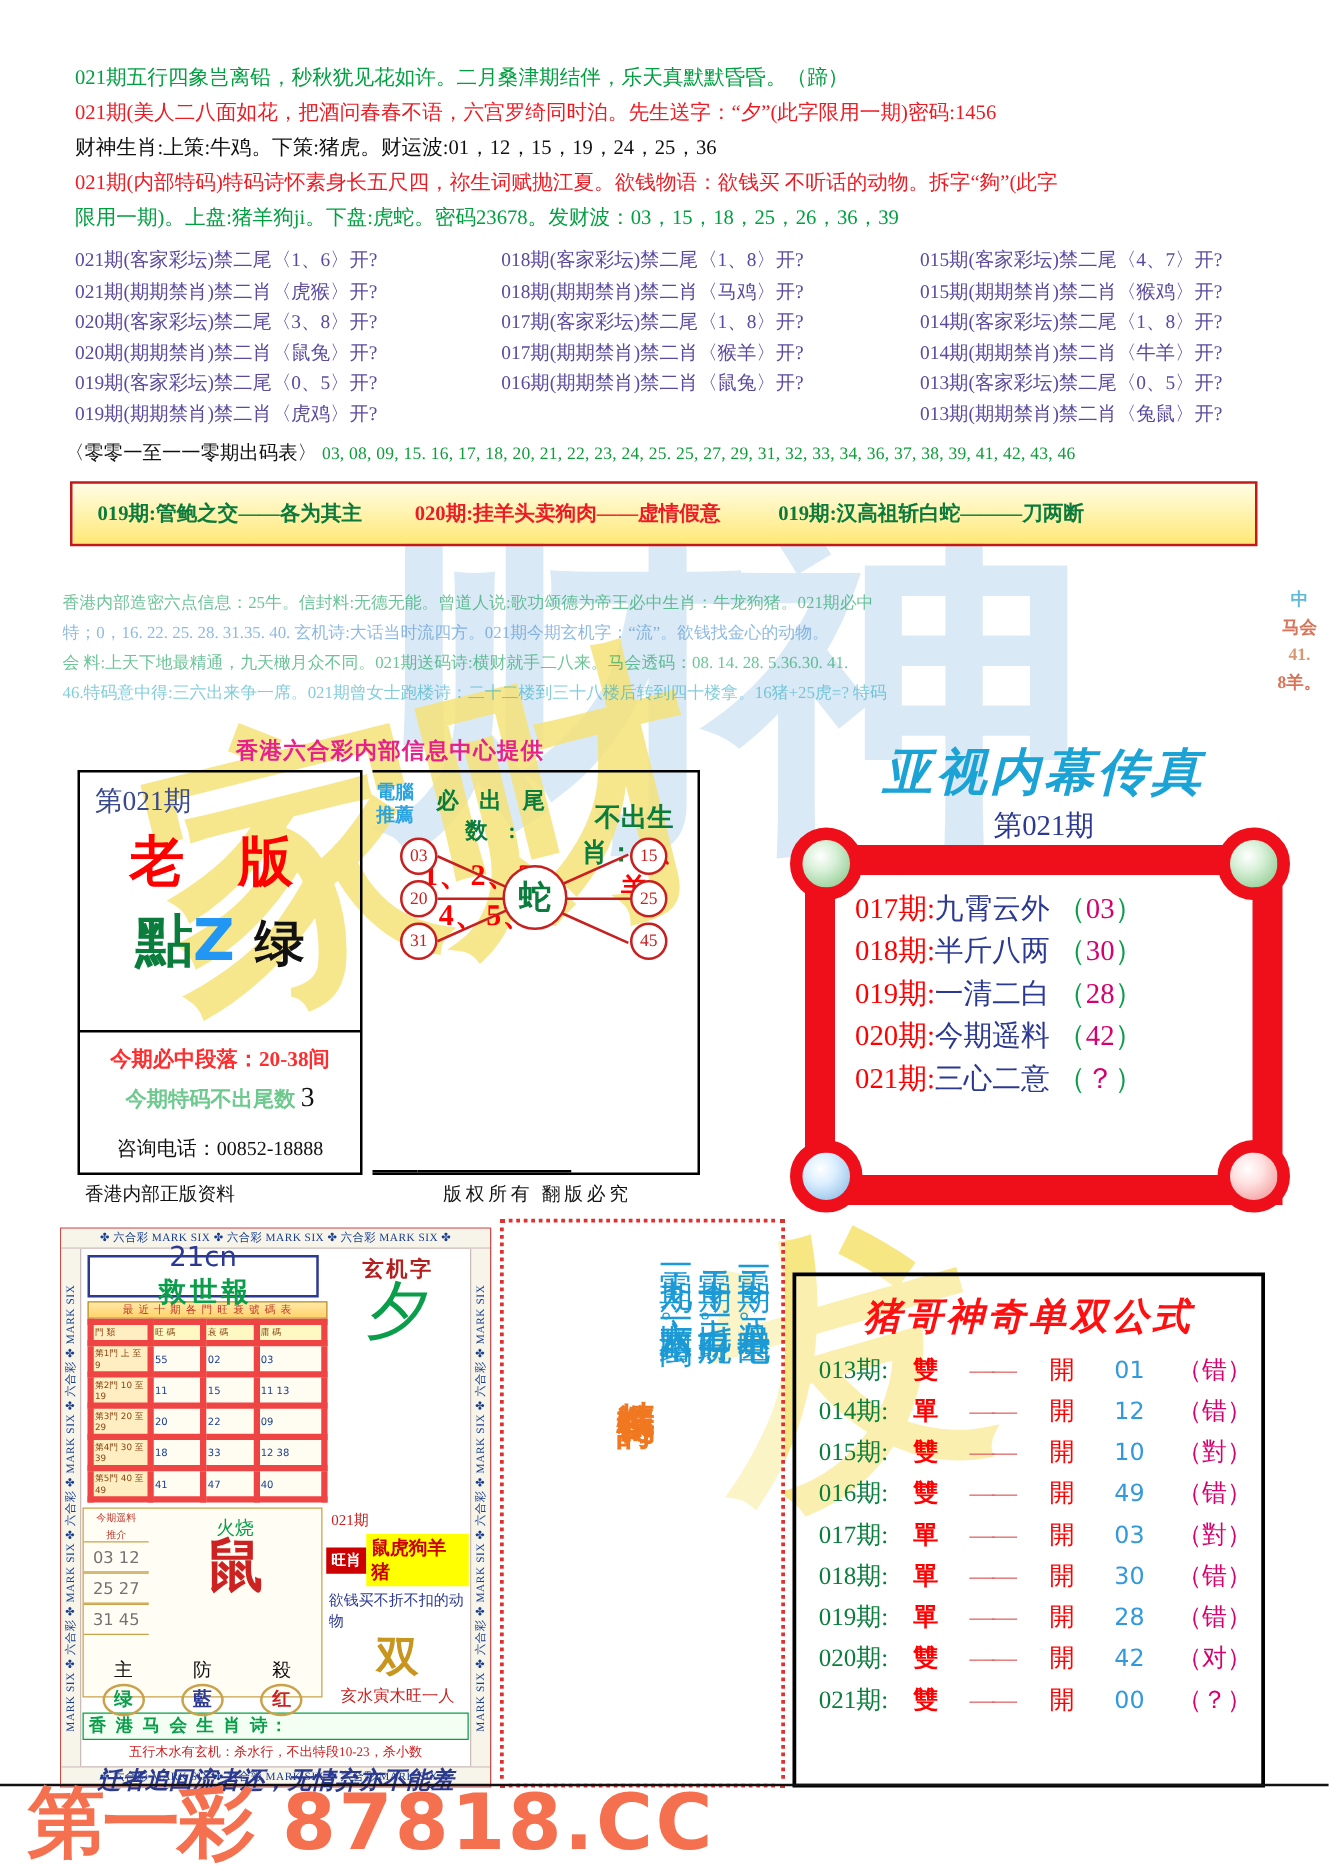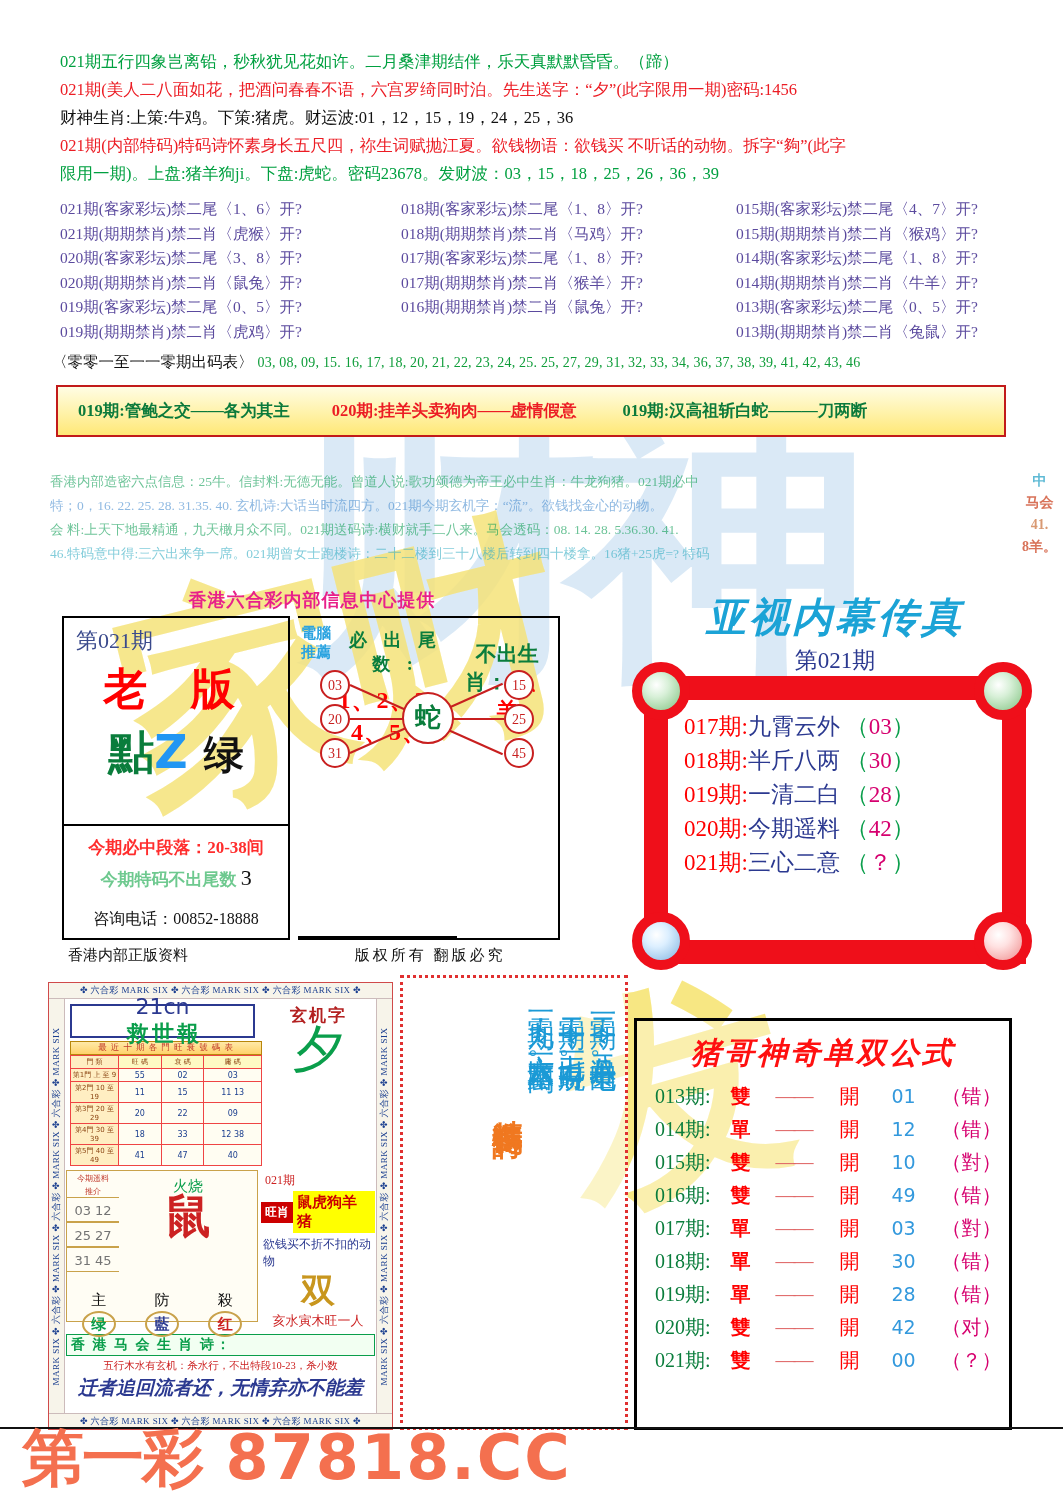--- a/index.html
+++ b/index.html
@@ -163,21 +163,21 @@
   .ms-logo .a { font-size:22px; color:#2b3990; font-family:"DejaVu Sans",sans-serif; }
   .ms-logo .b { font-size:22px; color:#0a9e4b; font-weight:bold; letter-spacing:3px; margin-left:4px; }
   .ms-xuan { flex:1; text-align:center; }
   .ms-xuan .t { font-size:17px; color:#b32020; font-weight:bold; margin-top:4px; letter-spacing:2px; }
   .ms-xuan .g { font-size:52px; color:#0a9e4b; line-height:.9; font-family:"Liberation Serif",serif; }
   .ms-tblwrap { width:192px; margin:3px 0 0 4px; }
   .ms-tcap { background:linear-gradient(180deg,#ffe9a8,#ffd26a); color:#c0392b;
              font-size:8.5px; text-align:center; letter-spacing:1px;
              border:1px solid #b8860b; }
   table.ms-t { border-collapse:collapse; width:100%; background:#fffdf2; }
-  table.ms-t td { border:1px solid #ef4444; font-size:8px; text-align:center; height:11px;
+  table.ms-t td { border:5px solid #ef4444; font-size:8px; text-align:left; height:11px;
                   color:#1a3e8f; font-family:"DejaVu Sans",sans-serif; }
   table.ms-t td.h { background:#fef9c3; color:#8b4513; font-size:7px; }
   table.ms-t td.lbl { background:#ffeec2; color:#8b4513; font-size:7px; width:48px; }
   .ms-mid { display:flex; margin-top:4px; }
   .ms-midL { width:192px; border:1px solid #c9a24b; background:#fffdf4; position:relative; height:152px; }
   .ms-picks { width:52px; float:left; }
   .ms-picks .ph { font-size:8px; color:#c0392b; text-align:center; margin-top:2px; }
   .ms-picks .pr { font-size:13px; color:#737373; text-align:center; border:1px solid #c9a24b;
                   border-left:0; border-right:0; height:25px; line-height:25px;
                   font-family:"DejaVu Sans",sans-serif; }

